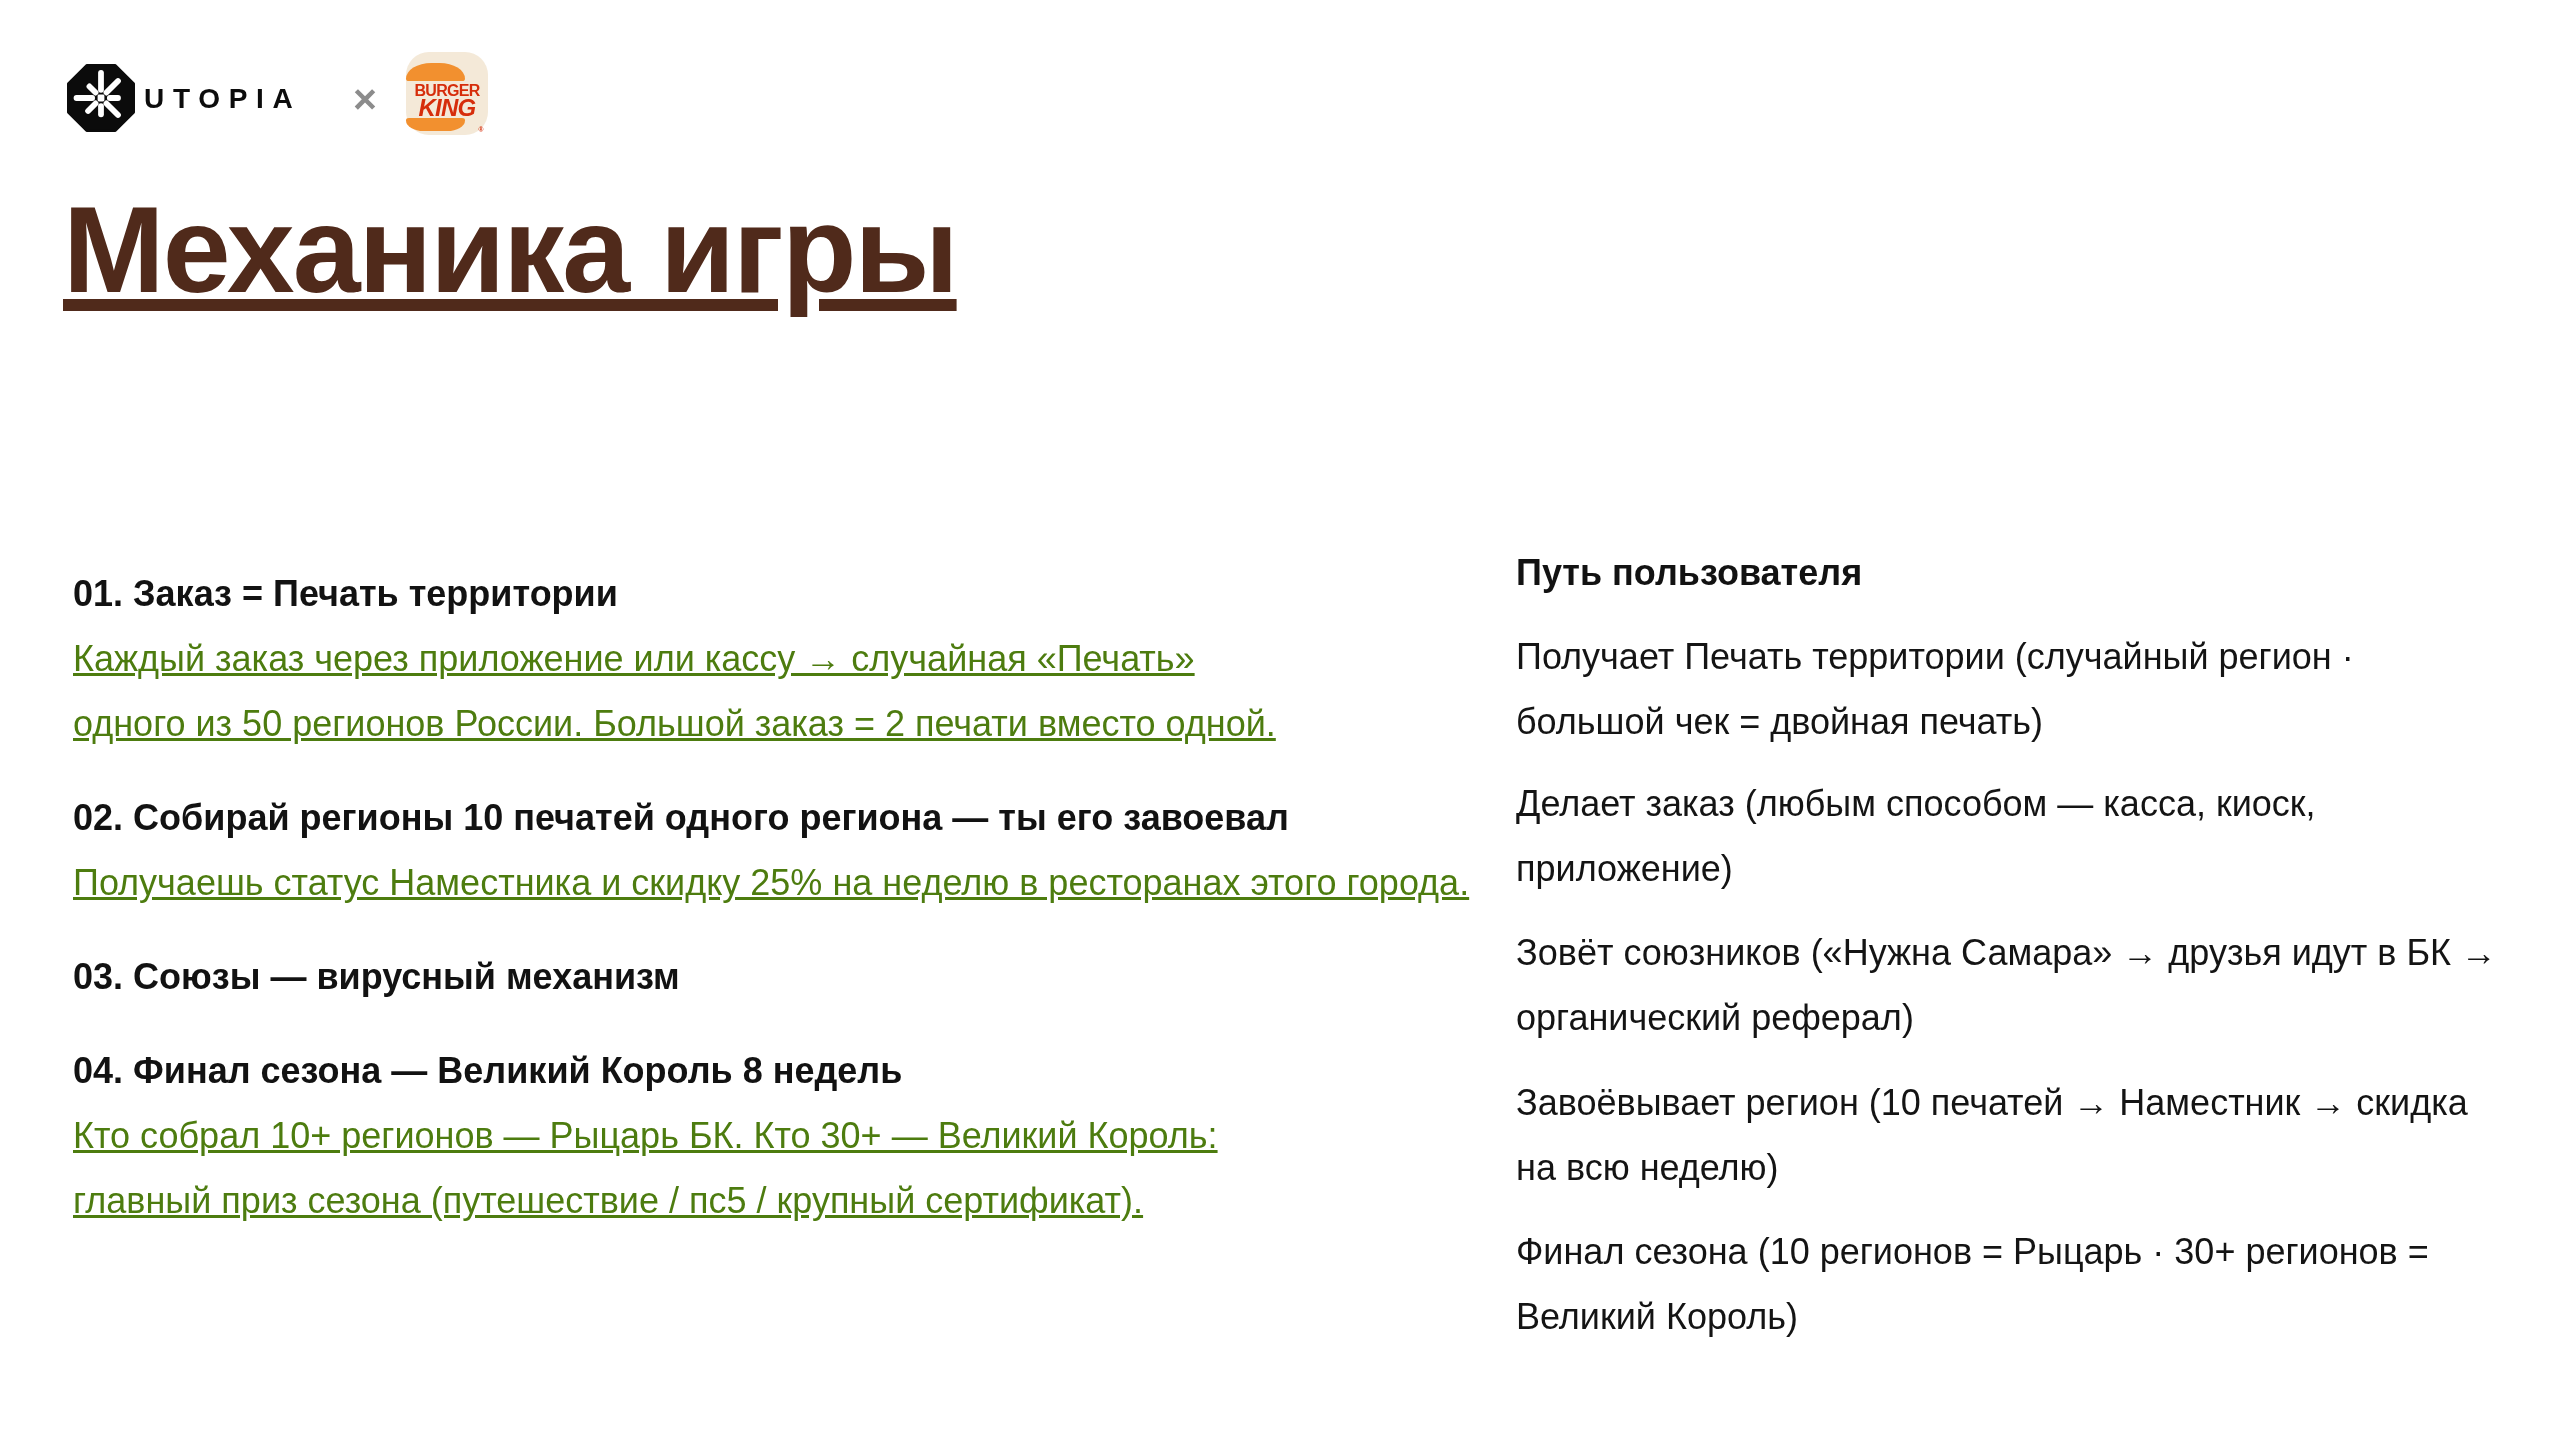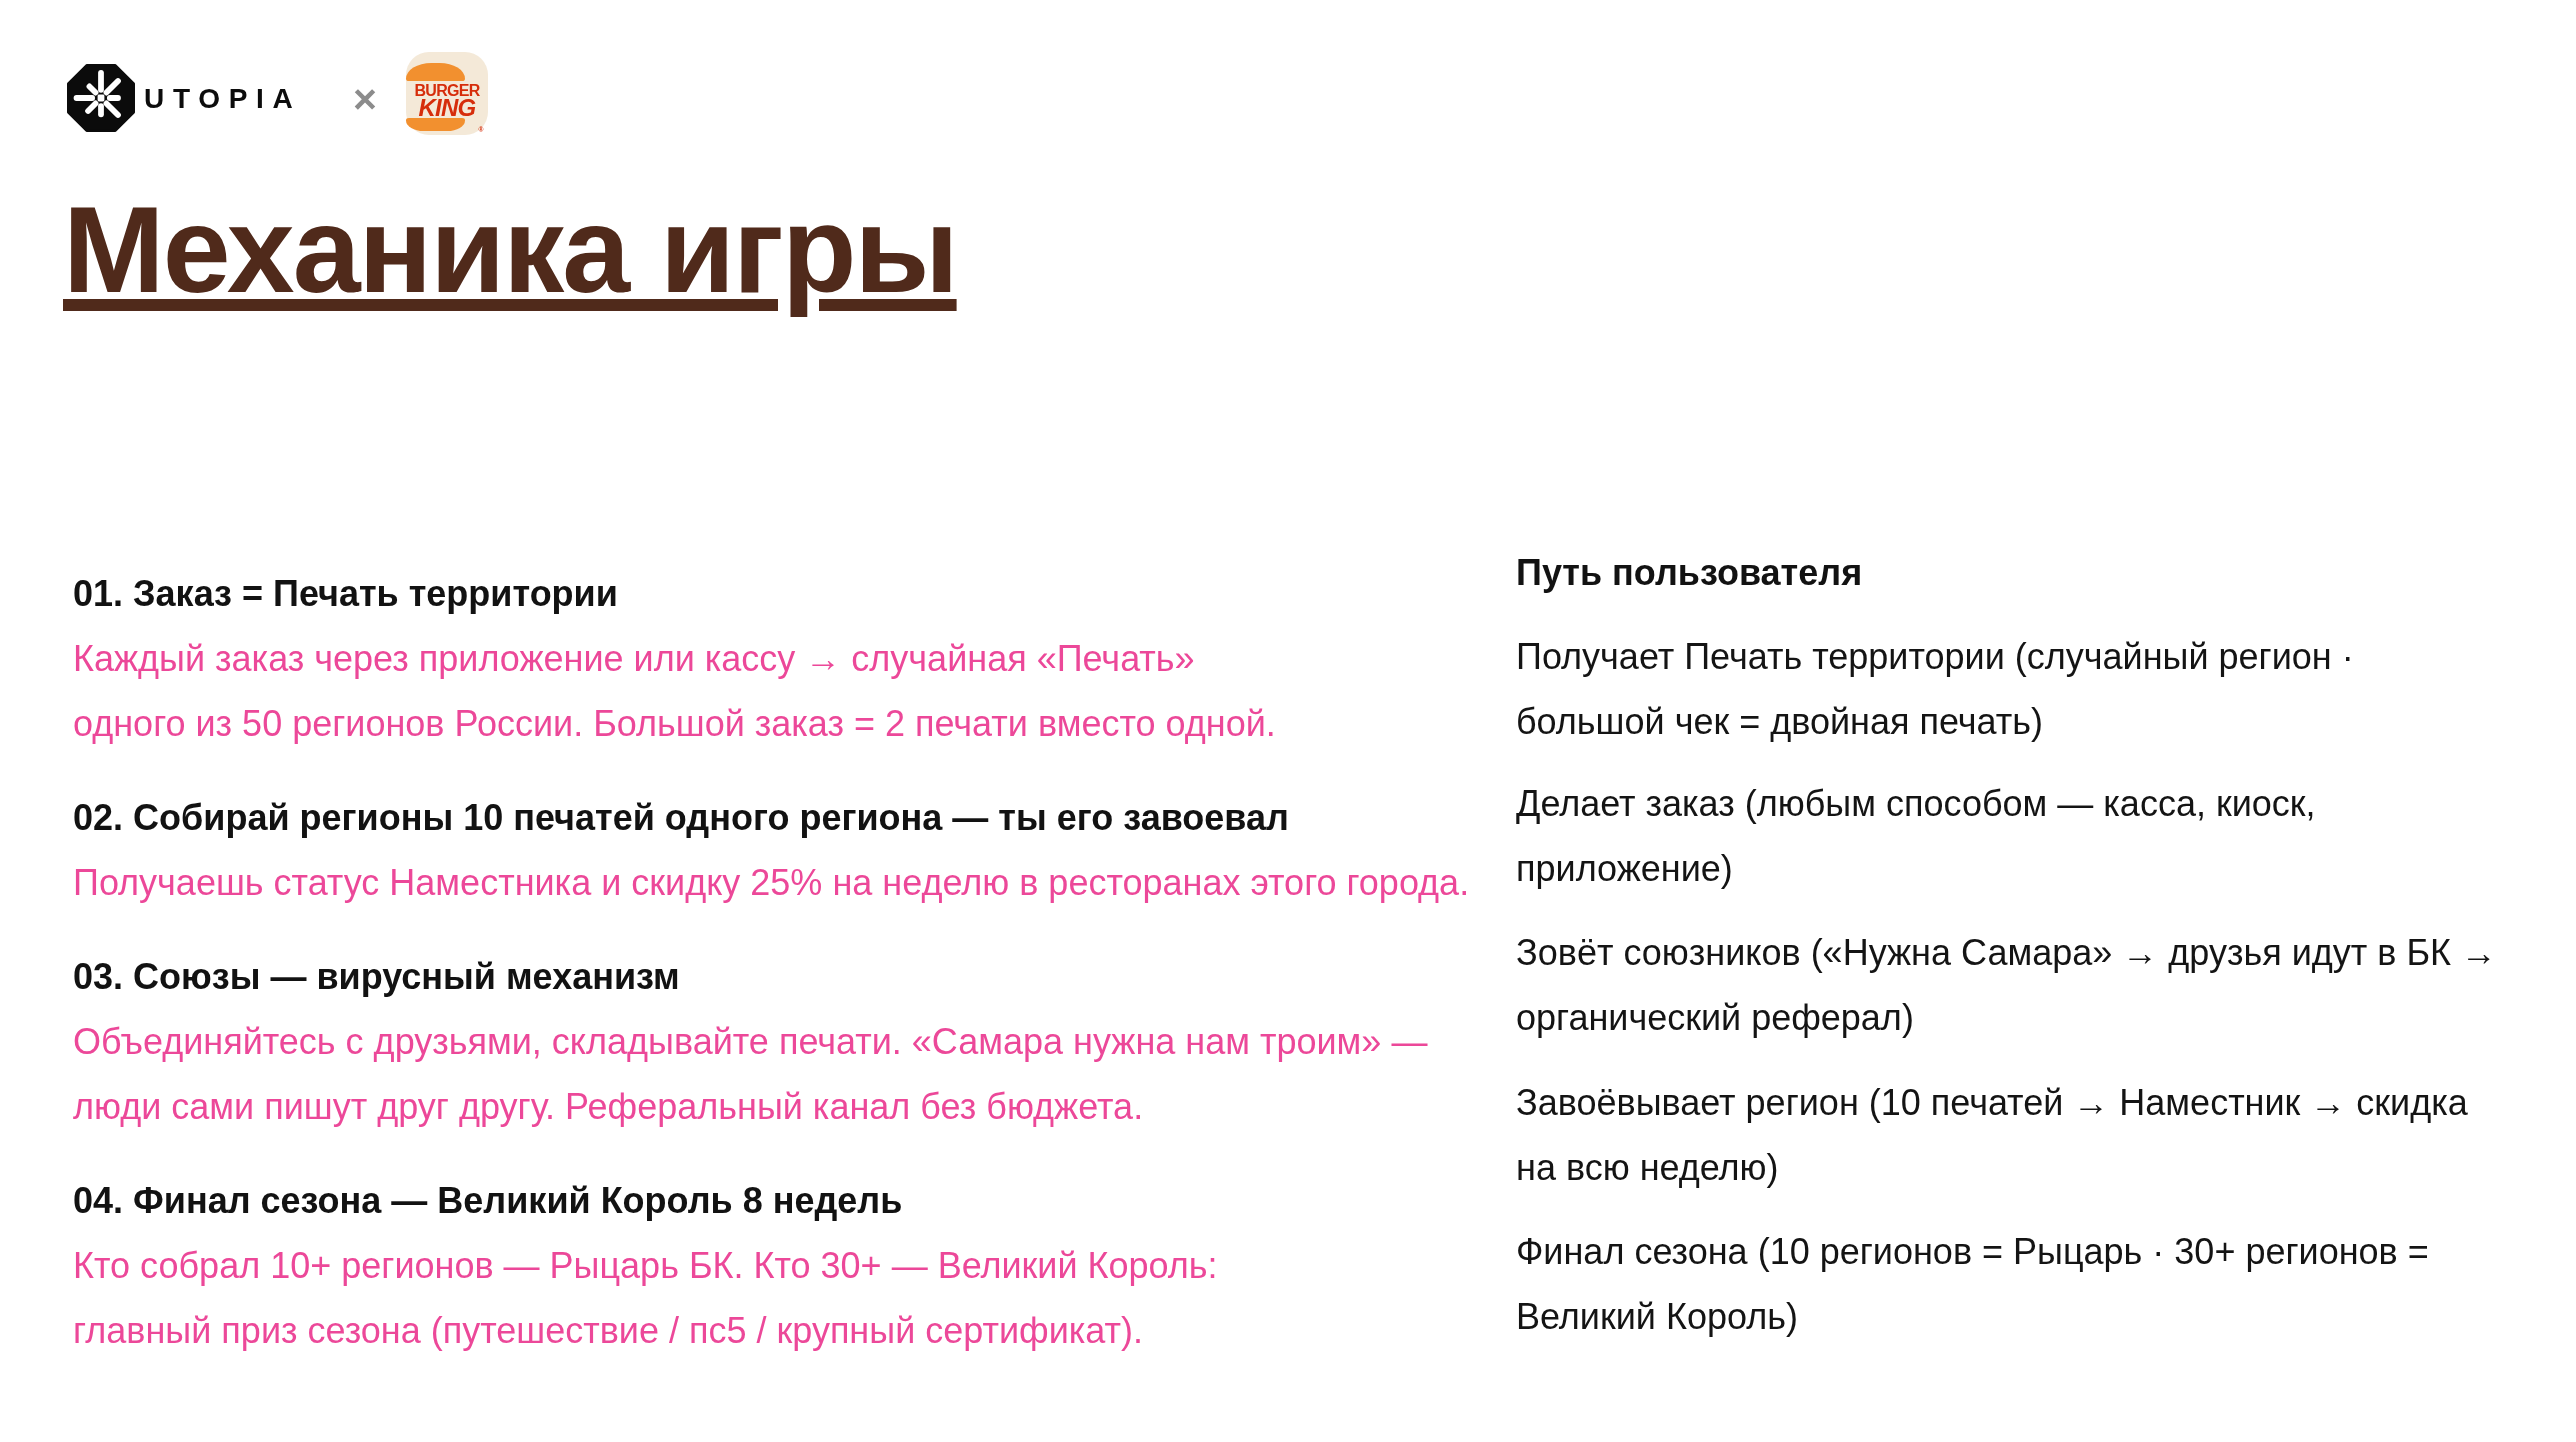--- a/index.html
+++ b/index.html
@@ -55,21 +55,21 @@
     font-size:122px;line-height:122px;font-weight:700;
     letter-spacing:-2px;color:#502A1B;white-space:nowrap;text-decoration:underline;
   }
 
   
   .col{position:absolute;font-size:36px;line-height:65px;}
   .col-left{left:73px;top:561px;width:1436px;}
   .col-right{left:1516px;top:540px;width:1049px;}
 
   .sec-heading{margin:0;font-size:36px;line-height:65px;font-weight:700;color:#121212;}
-  .sec-body{margin:0;font-weight:400;color:#ec4899;white-space:pre-line;}
+  .sec-body{margin:0;font-weight:400;color:#4d7c0f;white-space:pre-line;text-decoration:underline;}
   .col-left .section{margin-top:29px;}
   .col-left .section:first-child{margin-top:0;}
 
   .journey-item{margin:19.4px 0 0 0;font-weight:400;color:#141414;white-space:pre-line;}
   .journey-item.first{margin-top:16.7px;}
 </style>
 </head>
 <body>
 
 <div class="slide">
@@ -109,22 +109,20 @@
       <h2 class="sec-heading">01. Заказ = Печать территории</h2>
       <p class="sec-body">Каждый заказ через приложение или кассу → случайная «Печать»
 одного из 50 регионов России. Большой заказ = 2 печати вместо одной.</p>
     </div>
     <div class="section">
       <h2 class="sec-heading">02. Собирай регионы 10 печатей одного региона — ты его завоевал</h2>
       <p class="sec-body">Получаешь статус Наместника и скидку 25% на неделю в ресторанах этого города.</p>
     </div>
     <div class="section">
       <h2 class="sec-heading">03. Союзы — вирусный механизм</h2>
-      <p class="sec-body">Объединяйтесь с друзьями, складывайте печати. «Самара нужна нам троим» —
-люди сами пишут друг другу. Реферальный канал без бюджета.</p>
     </div>
     <div class="section">
       <h2 class="sec-heading">04. Финал сезона — Великий Король 8 недель</h2>
       <p class="sec-body">Кто собрал 10+ регионов — Рыцарь БК. Кто 30+ — Великий Король:
 главный приз сезона (путешествие / пс5 / крупный сертификат).</p>
     </div>
   </section>
 
   <section class="col col-right">
     <h2 class="sec-heading">Путь пользователя</h2>

